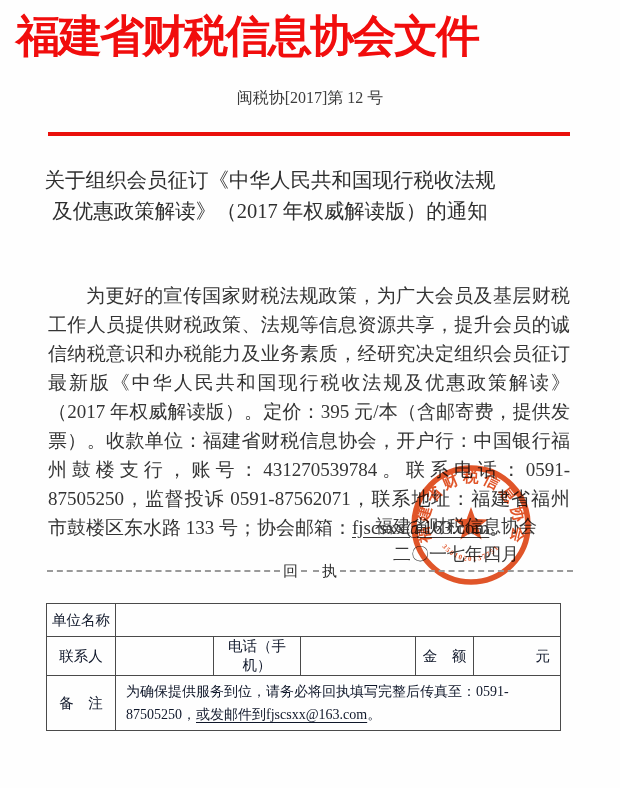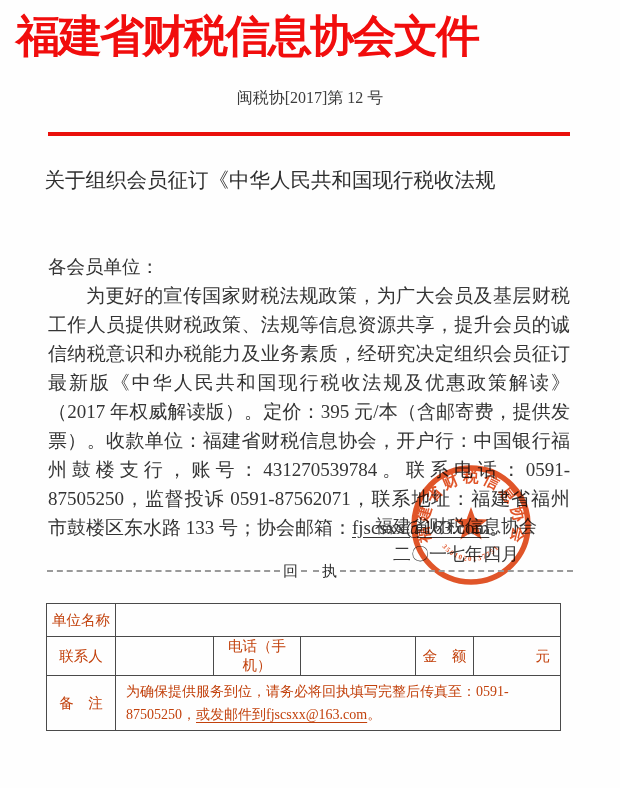--- a/index.html
+++ b/index.html
@@ -52,21 +52,21 @@
   }
   .cutline .dash{border-top:2px dashed #9a9a9a;height:0;}
   .cutline .grow{flex:1 1 auto;}
   .cutline .mid{width:18px;}
   .cutline .cl{
     font-size:15px;line-height:18px;color:#2e2e2e;padding:0 3px;flex:0 0 auto;
   }
   .reply{
     position:absolute;top:603px;left:46px;width:514px;
     border-collapse:collapse;table-layout:fixed;
-    font-size:14.5px;color:#c2410c;
+    font-size:14.5px;color:#0f172a;
   }
   .reply td{
     border:1px solid #4a4a4a;padding:0 6px;vertical-align:middle;
     overflow:hidden;
   }
   .reply .lbl{text-align:center;padding:0 2px;}
   .reply .unit{text-align:right;padding-right:10px;}
   .reply .remark{
     font-size:14px;line-height:23px;text-align:left;padding:4px 10px;
   }
@@ -82,23 +82,23 @@
 <div class="page">
 
   <h1 class="header-title">福建省财税信息协会文件</h1>
 
   <div class="doc-number">闽税协[2017]第 12 号</div>
 
   <div class="red-line"></div>
 
   <div class="notice-title">
     <div>关于组织会员征订《中华人民共和国现行税收法规</div>
+    <div>及优惠政策解读》（2017 年权威解读版）的通知</div>
   </div>
 
-  <div class="salutation">各会员单位：</div>
 
   <p class="body-par"><span>为更好的宣传国家财税法规政策，为广大会员及基层财税工作人员提供财税政策、法规等信息资源共享，提升会员的诚信纳税意识和办税能力及业务素质，经研究决定组织会员征订最新版《中华人民共和国现行税收法规及优惠政策解读》（2017 年权威解读版）。定价：395 元/本（含邮寄费，提供发票）。收款单位：福建省财税信息协会，开户行：中国银行福州鼓楼支行，账号：431270539784。联系电话：0591-87505250，监督投诉 0591-87562071，联系地址：福建省福州市鼓楼区东水路 133 号；协会邮箱：</span><span class="ul">fjscsxx@163.com</span><span>。</span></p>
 
   <div class="signature">
     <div>福建省财税信息协会</div>
     <div>二〇一七年四月</div>
   </div>
 
   <svg class="seal" viewBox="0 0 124 124">
     <defs>

